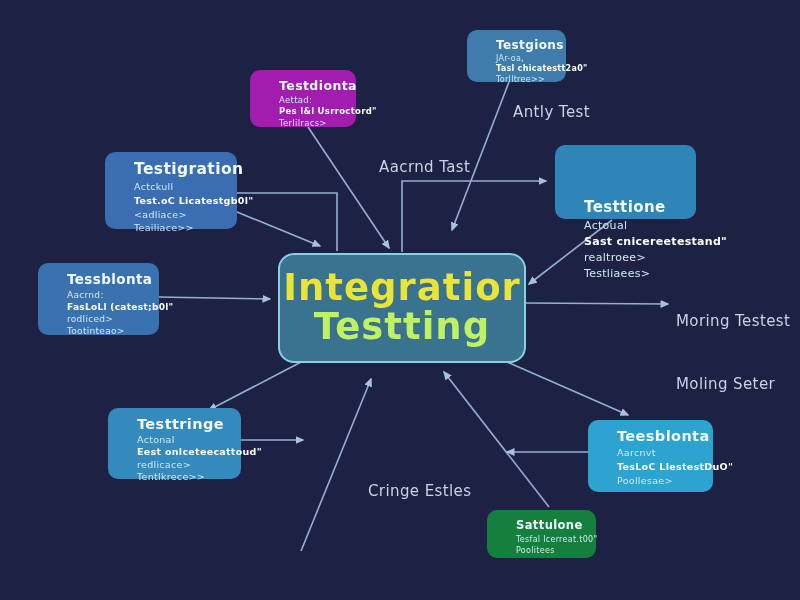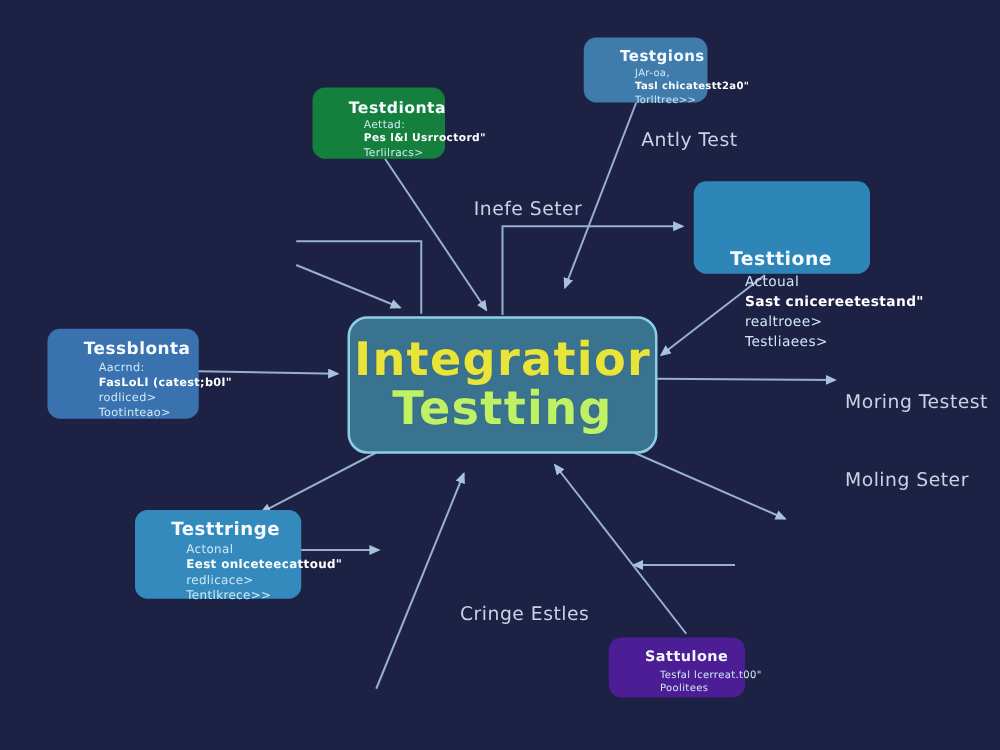--- a/index.html
+++ b/index.html
@@ -18,21 +18,21 @@
     box-sizing:border-box;
     color:#e8f6ff;
   }
   .node .title{
     font-weight:bold;color:#f4faff;
     letter-spacing:.4px;margin-bottom:2px;
     white-space:nowrap;
   }
   .node .ln{
     color:#cfe9f6;font-size:9.5px;line-height:1.45;
-    letter-spacing:.3px;white-space:nowrap;margin-left:12px;
+    letter-spacing:.3px;white-space:nowrap;
   }
   .node .ln.strong{color:#ffffff;font-weight:600;}
   
   .b-testdionta {left:250px;top:70px; width:106px;height:57px;}
   .b-testdionta .title{font-size:12.5px;}
   .b-testdionta .ln{font-size:8.5px;line-height:1.35;}
   .b-testgions  {left:467px;top:30px; width:99px; height:52px;}
   .b-testgions .title{font-size:12px;}
   .b-testgions .ln{font-size:8px;line-height:1.3;}
   .b-testigration{left:105px;top:152px;width:132px;height:77px;}
@@ -104,34 +104,41 @@
       <line x1="303" y1="361" x2="209" y2="410" marker-end="url(#ah)"></line>
       <line x1="240" y1="440" x2="303" y2="440" marker-end="url(#ah)"></line>
       <line x1="301" y1="551" x2="371" y2="379" marker-end="url(#ah)"></line>
       <line x1="549" y1="507" x2="444" y2="372" marker-end="url(#ah)"></line>
       <line x1="507" y1="362" x2="628" y2="415" marker-end="url(#ah)"></line>
       <line x1="588" y1="452" x2="507" y2="452" marker-end="url(#ah)"></line>
       <line x1="158" y1="297" x2="270" y2="299" marker-end="url(#ah)"></line>
     </g>
   </svg>
 
-  <div class="node b-testdionta" style="background: #15803d;">
+  <div class="node b-testdionta" style="background: #a21caf;">
     <div class="title">Testdionta</div>
     <div class="ln">Aettad:</div>
     <div class="ln strong">Pes l&amp;l Usrroctord"</div>
     <div class="ln">Terlilracs&gt;</div>
   </div>
 
   <div class="node b-testgions" style="background: rgb(63, 124, 171);">
     <div class="title">Testgions</div>
     <div class="ln">JAr-oa,</div>
     <div class="ln strong">Tasl chicatestt2a0"</div>
     <div class="ln">Torlltree&gt;&gt;</div>
   </div>
 
+  <div class="node b-testigration" style="background: rgb(58, 109, 178);">
+    <div class="title">Testigration</div>
+    <div class="ln">Actckull</div>
+    <div class="ln strong">Test.oC Licatestgb0l"</div>
+    <div class="ln">&lt;adliace&gt;</div>
+    <div class="ln">Teailiace&gt;&gt;</div>
+  </div>
 
   <div class="node b-testtione" style="background: rgb(46, 134, 184);">
     <div class="title">Testtione</div>
     <div class="ln">Actoual</div>
     <div class="ln strong">Sast cnicereetestand"</div>
     <div class="ln">realtroee&gt;</div>
     <div class="ln">Testliaees&gt;</div>
   </div>
 
   <div class="node b-tessblonta" style="background: rgb(58, 114, 176);">
@@ -143,31 +150,37 @@
   </div>
 
   <div class="node b-testtringe" style="background: rgb(52, 137, 189);">
     <div class="title">Testtringe</div>
     <div class="ln">Actonal</div>
     <div class="ln strong">Eest onlceteecattoud"</div>
     <div class="ln">redlicace&gt;</div>
     <div class="ln">Tentlkrece&gt;&gt;</div>
   </div>
 
+  <div class="node b-teesblonte" style="background: rgb(45, 163, 207);">
+    <div class="title">Teesblonta</div>
+    <div class="ln">Aarcnvt</div>
+    <div class="ln strong">TesLoC LlestestDuO"</div>
+    <div class="ln">Poollesae&gt;</div>
+  </div>
 
-  <div class="node b-sattulone" style="background: #4c1d95;">
+  <div class="node b-sattulone" style="background: #15803d;">
     <div class="title">Sattulone</div>
     <div class="ln">Tesfal lcerreat.t00"</div>
     <div class="ln">Poolitees</div>
   </div>
 
   <div class="center-node" style="background: rgb(58, 115, 144); border-color: rgb(140, 207, 228);">
     <div class="t1" style="color: rgb(232, 228, 58);">Integratior</div>
     <div class="t2" style="color: #bef264;">Testting</div>
   </div>
 
   <div class="flabel l-antly">Antly Test</div>
-  <div class="flabel l-inefe">Inefe Seter</div>
+  <div class="flabel l-inefe">Aacrnd Tast</div>
   <div class="flabel l-moring">Moring Testest</div>
   <div class="flabel l-moling">Moling Seter</div>
   <div class="flabel l-cringe">Cringe Estles</div>
 
 </div>
 
 </body></html>

